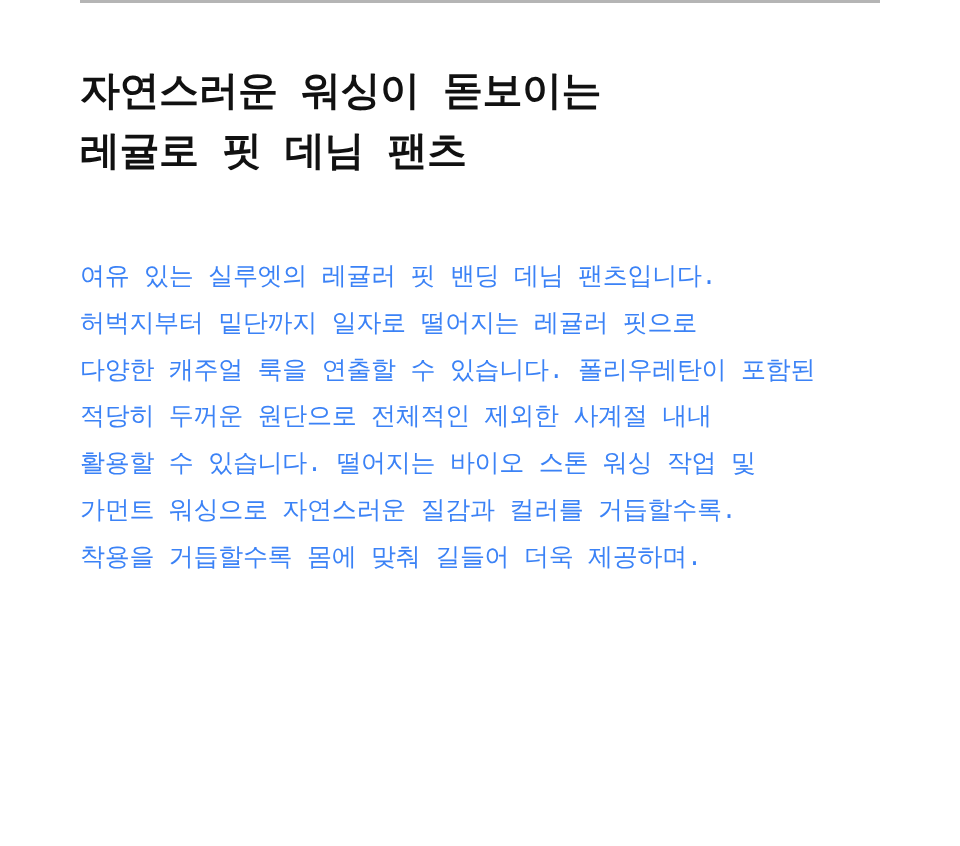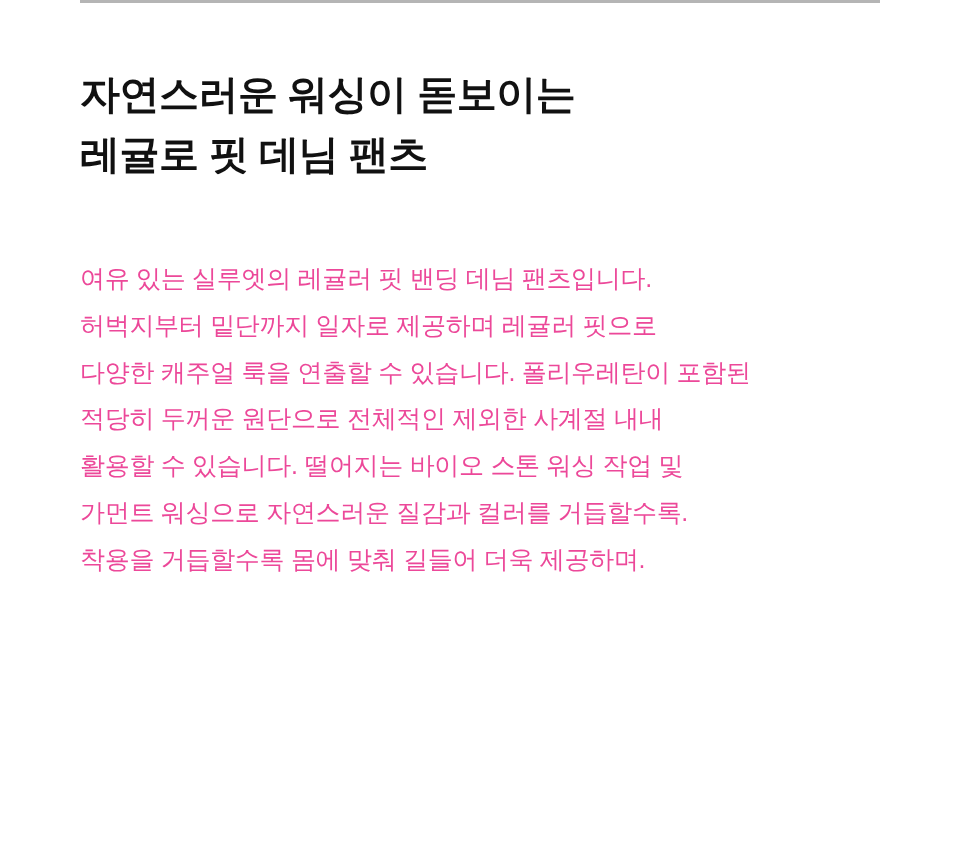--- a/index.html
+++ b/index.html
@@ -5,21 +5,21 @@
   html, body {
     margin: 0;
     padding: 0;
     background: #ffffff;
   }
   .page {
     position: relative;
     width: 960px;
     height: 820px;
     background: #ffffff;
-    font-family: Liberation Sans, sans-serif;
+    font-family: Liberation Mono, monospace;
     overflow: hidden;
   }
   .top-divider {
     position: absolute;
     left: 80px;
     top: 0;
     width: 800px;
     height: 3px;
     background: #b5b5b5;
   }
@@ -39,42 +39,42 @@
     white-space: nowrap;
   }
   .body-text {
     position: absolute;
     left: 80px;
     top: 255px;
     font-size: 25px;
     line-height: 46.8px;
     font-weight: 400;
     letter-spacing: -0.3px;
-    color: #ec4899;
+    color: #3b82f6;
   }
   .body-line {
     display: block;
     white-space: nowrap;
   }
 </style>
 </head>
 <body>
 
 <div class="page">
 
   <div class="top-divider"></div>
 
   <h1 class="title">
     <span class="title-line">자연스러운 워싱이 돋보이는</span>
     <span class="title-line">레귤로 핏 데님 팬츠</span>
   </h1>
 
   <div class="body-text">
     <span class="body-line">여유 있는 실루엣의 레귤러 핏 밴딩 데님 팬츠입니다.</span>
-    <span class="body-line">허벅지부터 밑단까지 일자로 제공하며 레귤러 핏으로</span>
+    <span class="body-line">허벅지부터 밑단까지 일자로 떨어지는 레귤러 핏으로</span>
     <span class="body-line">다양한 캐주얼 룩을 연출할 수 있습니다. 폴리우레탄이 포함된</span>
     <span class="body-line">적당히 두꺼운 원단으로 전체적인 제외한 사계절 내내</span>
     <span class="body-line">활용할 수 있습니다. 떨어지는 바이오 스톤 워싱 작업 및</span>
     <span class="body-line">가먼트 워싱으로 자연스러운 질감과 컬러를 거듭할수록.</span>
     <span class="body-line">착용을 거듭할수록 몸에 맞춰 길들어 더욱 제공하며.</span>
   </div>
 
 </div>
 
 </body></html>

